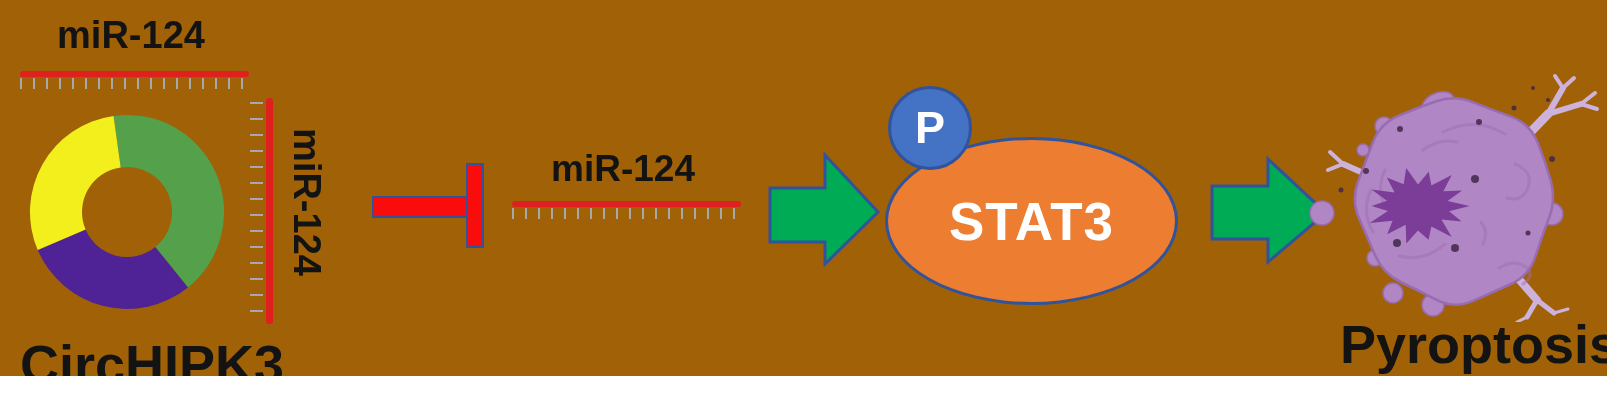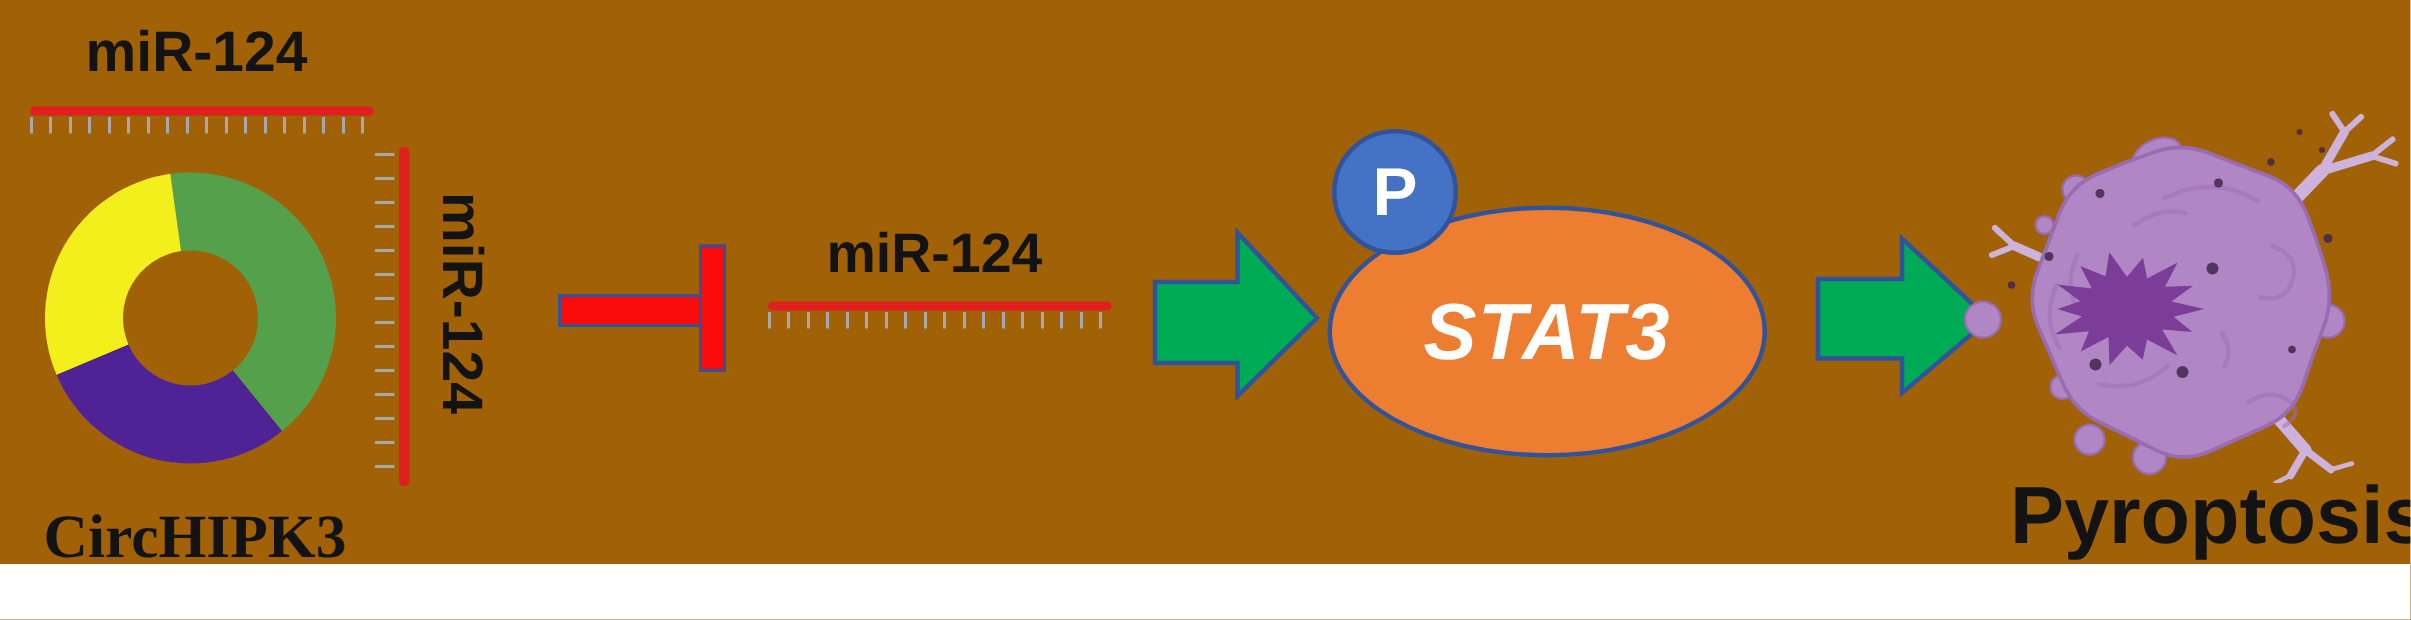--- a/index.html
+++ b/index.html
@@ -21,21 +21,21 @@
 
   
   .inh{position:absolute;background:var(--inhibitor_red);border:2px solid var(--outline_navy);box-sizing:border-box;}
 
   
   .arrow-shape{fill:var(--arrow_green);stroke:var(--outline_navy);stroke-width:3px;stroke-linejoin:miter;}
 
   
   .stat3{position:absolute;border-radius:50%;background:var(--stat3_orange);border:3px solid var(--outline_navy);
     box-sizing:border-box;display:flex;align-items:center;justify-content:center;}
-  .stat3 span{color:#fff;font-size:53px;letter-spacing:1px;font-style:italic;}
+  .stat3 span{color:#fff;font-size:53px;letter-spacing:1px;}
   .pcirc{position:absolute;border-radius:50%;background:var(--phospho_blue);border:3px solid var(--outline_navy);
     box-sizing:border-box;display:flex;align-items:center;justify-content:center;}
   .pcirc span{color:#fff;font-size:45px;}
 
   
   .c-branch{stroke:var(--cell_branch);fill:none;stroke-linecap:round;}
   .c-branchfill{fill:var(--cell_branch);}
   .c-ves{fill:var(--cell_body);stroke:var(--cell_outline);stroke-width:1.5px;}
   .c-body{fill:var(--cell_body);stroke:var(--cell_outline);stroke-width:2.5px;}
   .c-tex{stroke:var(--cell_detail);fill:none;opacity:.5;stroke-width:3px;stroke-linecap:round;}
@@ -59,21 +59,21 @@
       <path d="M 161.0 175.4 A 97 97 0 0 1 10.7 137.9 L 58.6 117.6 A 45 45 0 0 0 128.3 135.0 Z" fill="#4f2296"></path>
       <path d="M 10.7 137.9 A 97 97 0 0 1 86.5 3.9 L 93.7 55.4 A 45 45 0 0 0 58.6 117.6 Z" fill="#f2ef1d"></path>
     </svg>
 
   <div class="ruler-v" style="left:250px;top:98px;width:23px;height:226px;">
     <div class="ticks"></div>
     <div class="bar"></div>
   </div>
   <div class="lbl" style="left:217px;top:183px;width:180px;font-size:38px;transform:rotate(90deg);transform-origin:center;">miR-124</div>
 
-  <div class="lbl" style="left:20px;top:337px;width:220px;font-size:41px;font-family:Liberation Serif, serif;">CircHIPK3</div>
+  <div class="lbl" style="left:20px;top:337px;width:220px;font-size:54px;">CircHIPK3</div>
 
   <div>
     <div class="inh" style="left:372px;top:196px;width:97px;height:22px;"></div>
     <div class="inh" style="left:466px;top:163px;width:18px;height:85px;"></div>
   </div>
 
   <div class="lbl" style="left:523px;top:150px;width:200px;font-size:37px;">miR-124</div>
   <div class="ruler-h" style="left:512px;top:201px;width:229px;">
     <div class="bar"></div>
     <div class="ticks"></div>

